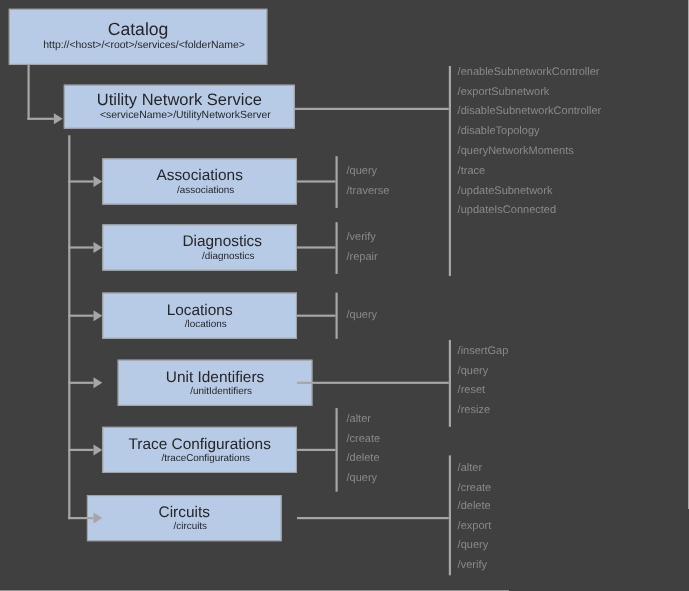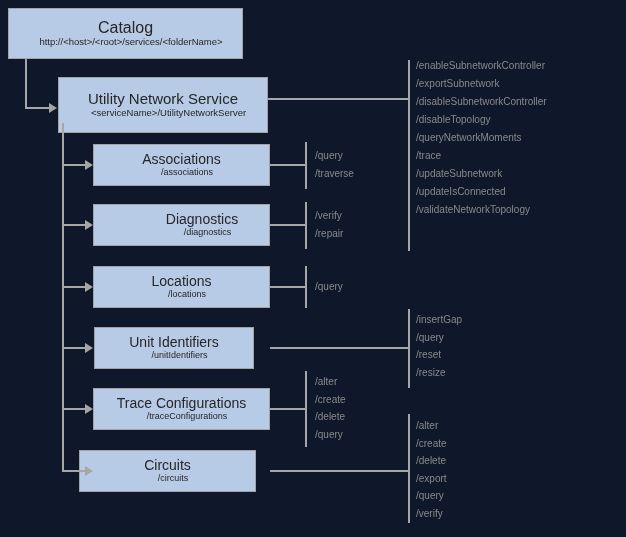--- a/index.html
+++ b/index.html
@@ -1,17 +1,17 @@
 <!DOCTYPE html>
 <html style="--box-fill: #b7cbe7; --box-border: #a3a3a3; --line: #a6a6a6; --title-text: #262626; --ops-text: #8a8a8a;"><head>
 <meta charset="utf-8">
 <style>
   html,body{margin:0;padding:0;background:#ffffff;}
   #stage{
-    position:relative;width:626px;height:537px;background:#0f172a;
+    position:relative;width:626px;height:537px;background:#404040;
     font-family:"Liberation Sans",sans-serif;overflow:hidden;
   }
   .node{
     position:absolute;background:var(--box-fill,#b7cbe7);
     border:1.5px solid var(--box-border,#a3a3a3);
     box-sizing:border-box;display:flex;flex-direction:column;
     align-items:center;justify-content:center;text-align:center;
   }
   .node-title{color:var(--title-text,#262626);line-height:1.1;}
   .node-title.xl{font-size:16px;}
@@ -36,38 +36,38 @@
 </head>
 <body>
 
 <div id="stage">
 
   <div class="node" style="left:8px;top:8px;width:235px;height:51px;">
     <div class="node-title xl">Catalog</div>
     <div class="node-sub">http://&lt;host&gt;/&lt;root&gt;/services/&lt;folderName&gt;</div>
   </div>
 
-  <div class="node" style="left:58px;top:77px;width:210px;height:56px;">
+  <div class="node" style="left:58px;top:77px;width:210px;height:40px;">
     <div class="node-title lg">Utility Network Service</div>
     <div class="node-sub">&lt;serviceName&gt;/UtilityNetworkServer</div>
   </div>
 
   <div class="node" style="left:93px;top:144px;width:177px;height:42px;justify-content:center;">
     <div class="node-title md">Associations</div>
     <div class="node-sub sm">/associations</div>
   </div>
   <div class="node" style="left:93px;top:204px;width:177px;height:42px;padding-left:41px;">
     <div class="node-title md">Diagnostics</div>
     <div class="node-sub sm">/diagnostics</div>
   </div>
   <div class="node" style="left:93px;top:266px;width:177px;height:42px;">
     <div class="node-title md">Locations</div>
     <div class="node-sub sm">/locations</div>
   </div>
-  <div class="node" style="left:94px;top:327px;width:160px;height:42px;">
+  <div class="node" style="left:107px;top:327px;width:177px;height:42px;">
     <div class="node-title md">Unit Identifiers</div>
     <div class="node-sub sm">/unitIdentifiers</div>
   </div>
   <div class="node" style="left:93px;top:388px;width:177px;height:42px;">
     <div class="node-title md">Trace Configurations</div>
     <div class="node-sub sm">/traceConfigurations</div>
   </div>
   <div class="node" style="left:79px;top:450px;width:177px;height:42px;">
     <div class="node-title md">Circuits</div>
     <div class="node-sub sm">/circuits</div>
@@ -115,21 +115,20 @@
 
   <div class="ops wide" style="left:416px;top:57px;">
       <div>/enableSubnetworkController</div>
       <div>/exportSubnetwork</div>
       <div>/disableSubnetworkController</div>
       <div>/disableTopology</div>
       <div>/queryNetworkMoments</div>
       <div>/trace</div>
       <div>/updateSubnetwork</div>
       <div>/updateIsConnected</div>
-      <div>/validateNetworkTopology</div>
     </div>
   <div class="ops" style="left:315px;top:147px;">
       <div>/query</div>
       <div>/traverse</div>
     </div>
   <div class="ops" style="left:315px;top:207px;">
       <div>/verify</div>
       <div>/repair</div>
     </div>
   <div class="ops" style="left:315px;top:278px;">

